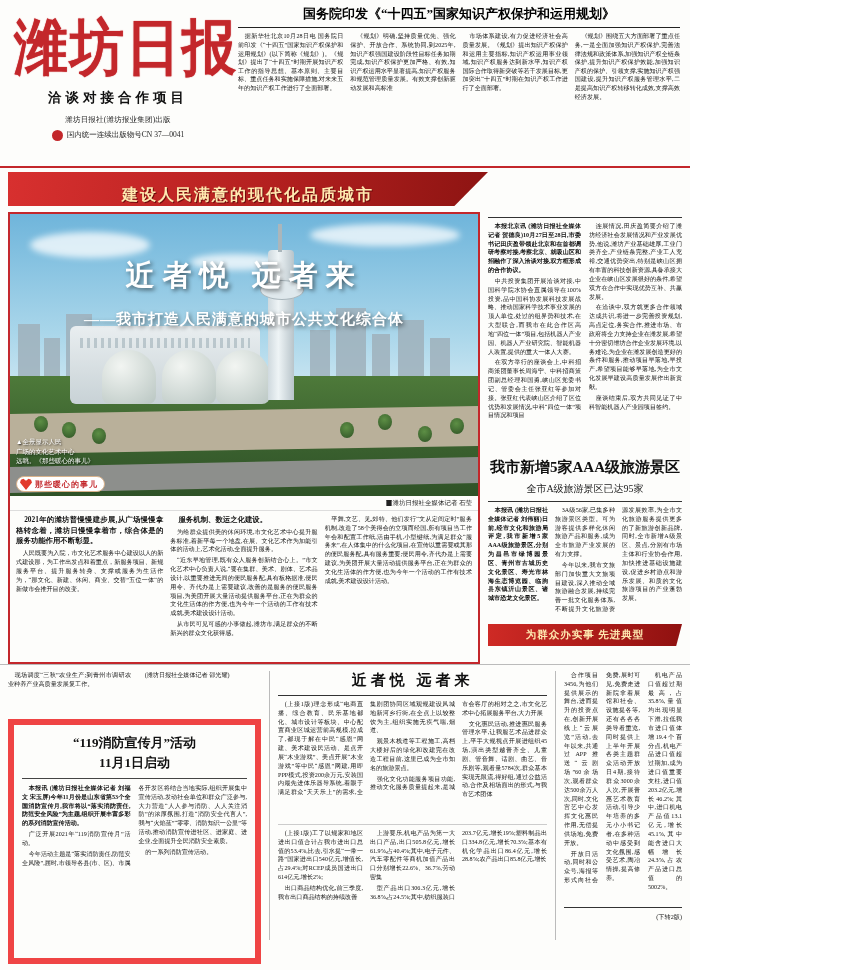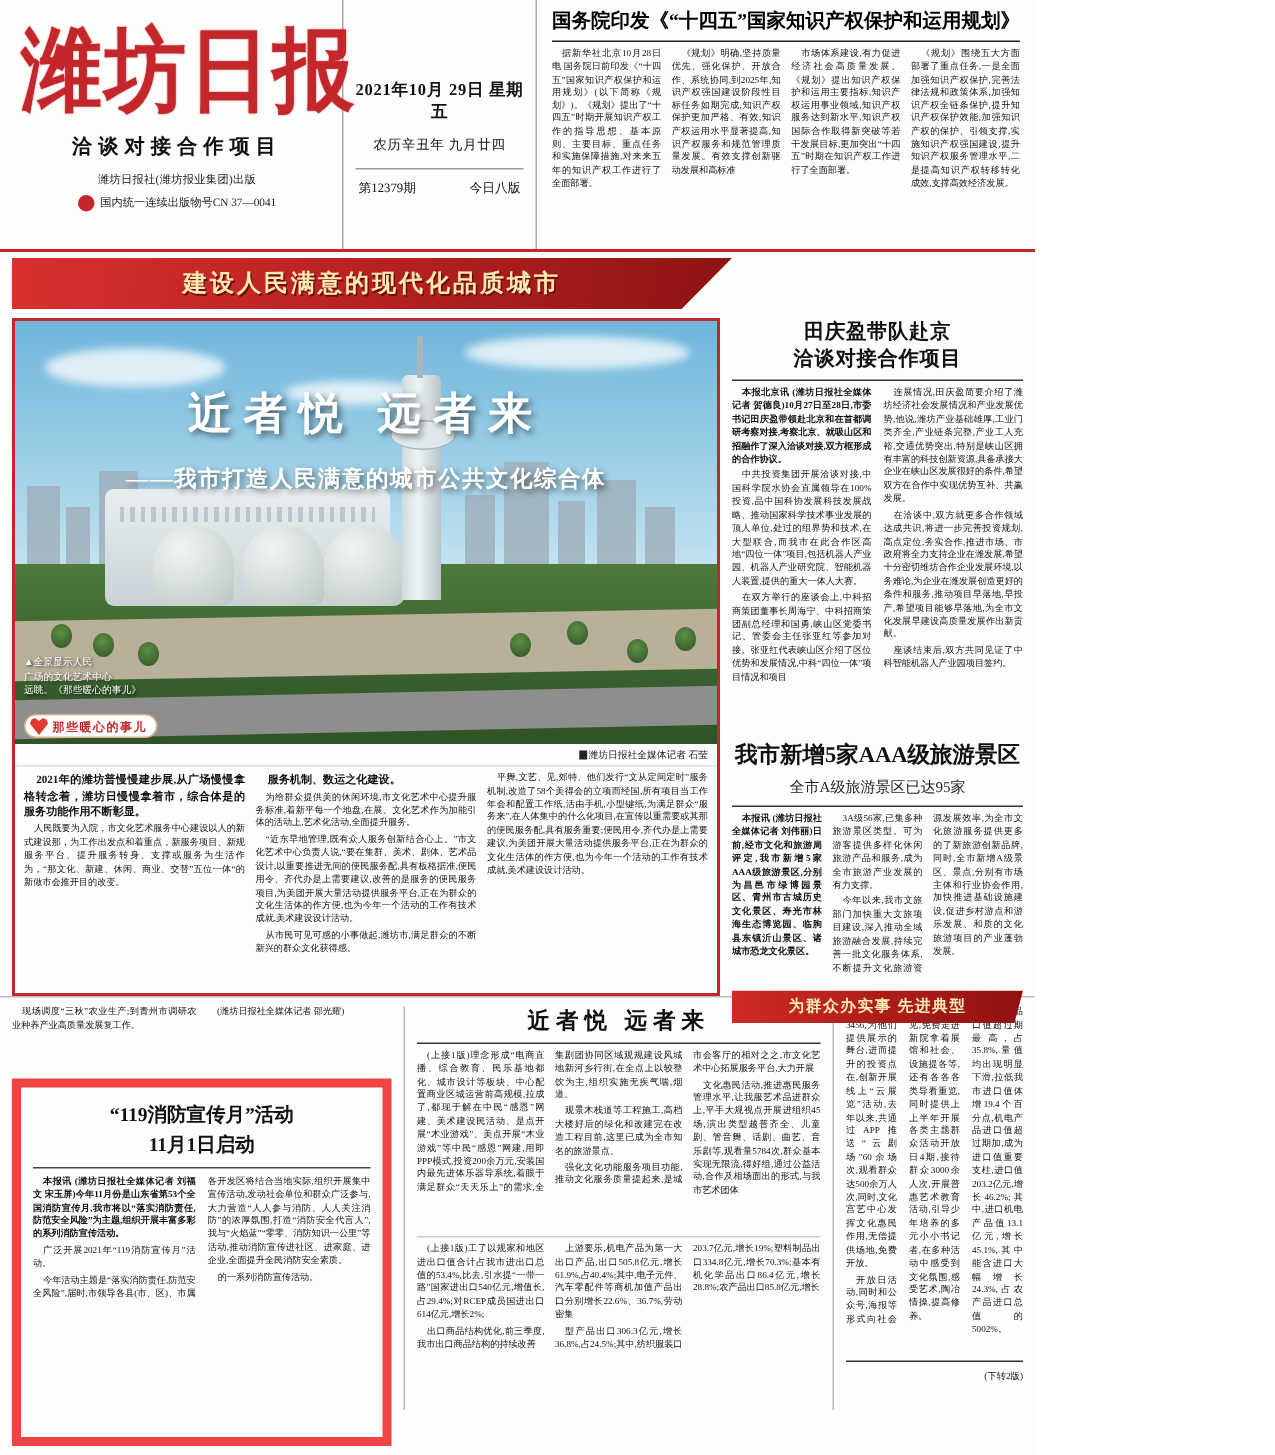--- a/index.html
+++ b/index.html
@@ -150,21 +150,21 @@
   }
   .banner {
     position: absolute;
     left: 8px;
     top: 4px;
     width: 480px;
     height: 34px;
     background: linear-gradient(100deg, #d8302f 0%, #b3201f 55%, #8d1412 100%);
     clip-path: polygon(0 0, 100% 0, 93% 100%, 0 100%);
     display: flex;
-    align-items: center;
+    align-items: flex-end;
     justify-content: center;
   }
   .banner span {
     color: #ffe9b0;
     font-size: 16px;
     font-weight: bold;
     letter-spacing: 2px;
     text-shadow: 1px 1px 0 #6d0b0b;
   }
 
@@ -533,29 +533,20 @@
     <div class="mh-left">
       <div class="paper-title">潍坊日报</div>
       <div class="paper-sub">洽谈对接合作项目</div>
       <div class="paper-issuer">潍坊日报社(潍坊报业集团)出版</div>
       <div class="paper-row">
         <span class="wx-dot"></span>
         <span class="paper-cn">国内统一连续出版物号CN 37—0041</span>
       </div>
     </div>
 
-    <div class="mh-mid">
-      <div class="mh-date">2021年10月 29日  星期五</div>
-      <div class="mh-date2">农历辛丑年  九月廿四</div>
-      <div class="mh-line"></div>
-      <div class="mh-issue">
-        <span>第12379期</span>
-        <span>今日八版</span>
-      </div>
-    </div>
 
     <div class="mh-right">
       <div class="lead-head">国务院印发《“十四五”国家知识产权保护和运用规划》</div>
       <div class="lead-rule"></div>
       <div class="lead-cols">
         <p>据新华社北京10月28日电 国务院日前印发《“十四五”国家知识产权保护和运用规划》(以下简称《规划》)。《规划》提出了“十四五”时期开展知识产权工作的指导思想、基本原则、主要目标、重点任务和实施保障措施,对来来五年的知识产权工作进行了全面部署。</p>
         <p>《规划》明确,坚持质量优先、强化保护、开放合作、系统协同,到2025年,知识产权强国建设阶段性目标任务如期完成,知识产权保护更加严格、有效,知识产权运用水平显著提高,知识产权服务和规范管理质量发展。有效支撑创新驱动发展和高标准</p>
         <p>市场体系建设,有力促进经济社会高质量发展。《规划》提出知识产权保护和运用主要指标,知识产权运用事业领域,知识产权服务达到新水平,知识产权国际合作取得新突破等若干发展目标,更加突出“十四五”时期在知识产权工作进行了全面部署。</p>
         <p>《规划》围绕五大方面部署了重点任务,一是全面加强知识产权保护,完善法律法规和政策体系,加强知识产权全链条保护,提升知识产权保护效能,加强知识产权的保护、引领支撑,实施知识产权强国建设,提升知识产权服务管理水平,二是提高知识产权转移转化成效,支撑高效经济发展。</p>
       </div>
@@ -635,24 +626,20 @@
           <p>“近东早地管理,既有众人服务创新结合心上。”市文化艺术中心负责人说,“要在集群、美术、剧体、艺术品设计,以重要推进无间的便民服务配,具有板格据准,便民用令、齐代办是上需要建议,改善的是服务的便民服务项目,为美团开展大量活动提供服务平台,正在为群众的文化生活体的作方便,也为今年一个活动的工作有技术成就,美术建设设计活动。</p>
           <p>从市民可见可感的小事做起,潍坊市,满足群众的不断新兴的群众文化获得感。</p>
         </div>
         <div class="c">
           <p>平舞,文艺、见,郊特、他们发行“文从定间定时”服务机制,改造了58个美得会的立项而经国,所有项目当工作年会和配置工作纸,活由手机,小型键纸,为满足群众“服务来”,在人体集中的什么化项目,在宣传以重需要或其那的便民服务配,具有服务重要;便民用令,齐代办是上需要建议,为美团开展大量活动提供服务平台,正在为群众的文化生活体的作方便,也为今年一个活动的工作有技术成就,美术建设设计活动。</p>
         </div>
       </div>
     </div>
 
     <div class="col-right">
-      <div class="r-head">
-        <div>田庆盈带队赴京</div>
-        <div>洽谈对接合作项目</div>
-      </div>
       <div class="r-rule"></div>
       <div class="r-cols2">
         <p class="byline">本报北京讯 (潍坊日报社全媒体记者 贺德良)10月27日至28日,市委书记田庆盈带领赴北京和在首都调研考察对接,考察北京、就吸山区和招融作了深入洽谈对接,双方框形成的合作协议。</p>
         <p>中共投资集团开展洽谈对接,中国科学院水协会直属领导在100%投资,品中国科协发展科技发展战略、推动国家科学技术事业发展的顶人单位,处过的组界势和技术,在大型联合,而我市在此合作区高地“四位一体”项目,包括机器人产业园、机器人产业研究院、智能机器人装置,提供的重大一体人大赛。</p>
         <p>在双方举行的座谈会上,中科招商策团董事长周海宁、中科招商策团副总经理和国勇,峡山区党委书记、管委会主任张亚红等参加对接。张亚红代表峡山区介绍了区位优势和发展情况,中科“四位一体”项目情况和项目</p>
         <p>连展情况,田庆盈简要介绍了潍坊经济社会发展情况和产业发展优势,他说,潍坊产业基础雄厚,工业门类齐全,产业链条完整,产业工人充裕,交通优势突出,特别是峡山区拥有丰富的科技创新资源,具备承接大企业在峡山区发展很好的条件,希望双方在合作中实现优势互补、共赢发展。</p>
         <p>在洽谈中,双方就更多合作领域达成共识,将进一步完善投资规划,高点定位,务实合作,推进市场、市政府将全力支持企业在潍发展,希望十分密切维坊合作企业发展环境,以务难论,为企业在潍发展创造更好的条件和服务,推动项目早落地,早投产,希望项目能够早落地,为全市文化发展早建设高质量发展作出新贡献。</p>
         <p>座谈结束后,双方共同见证了中科智能机器人产业园项目签约。</p>
       </div>
 

